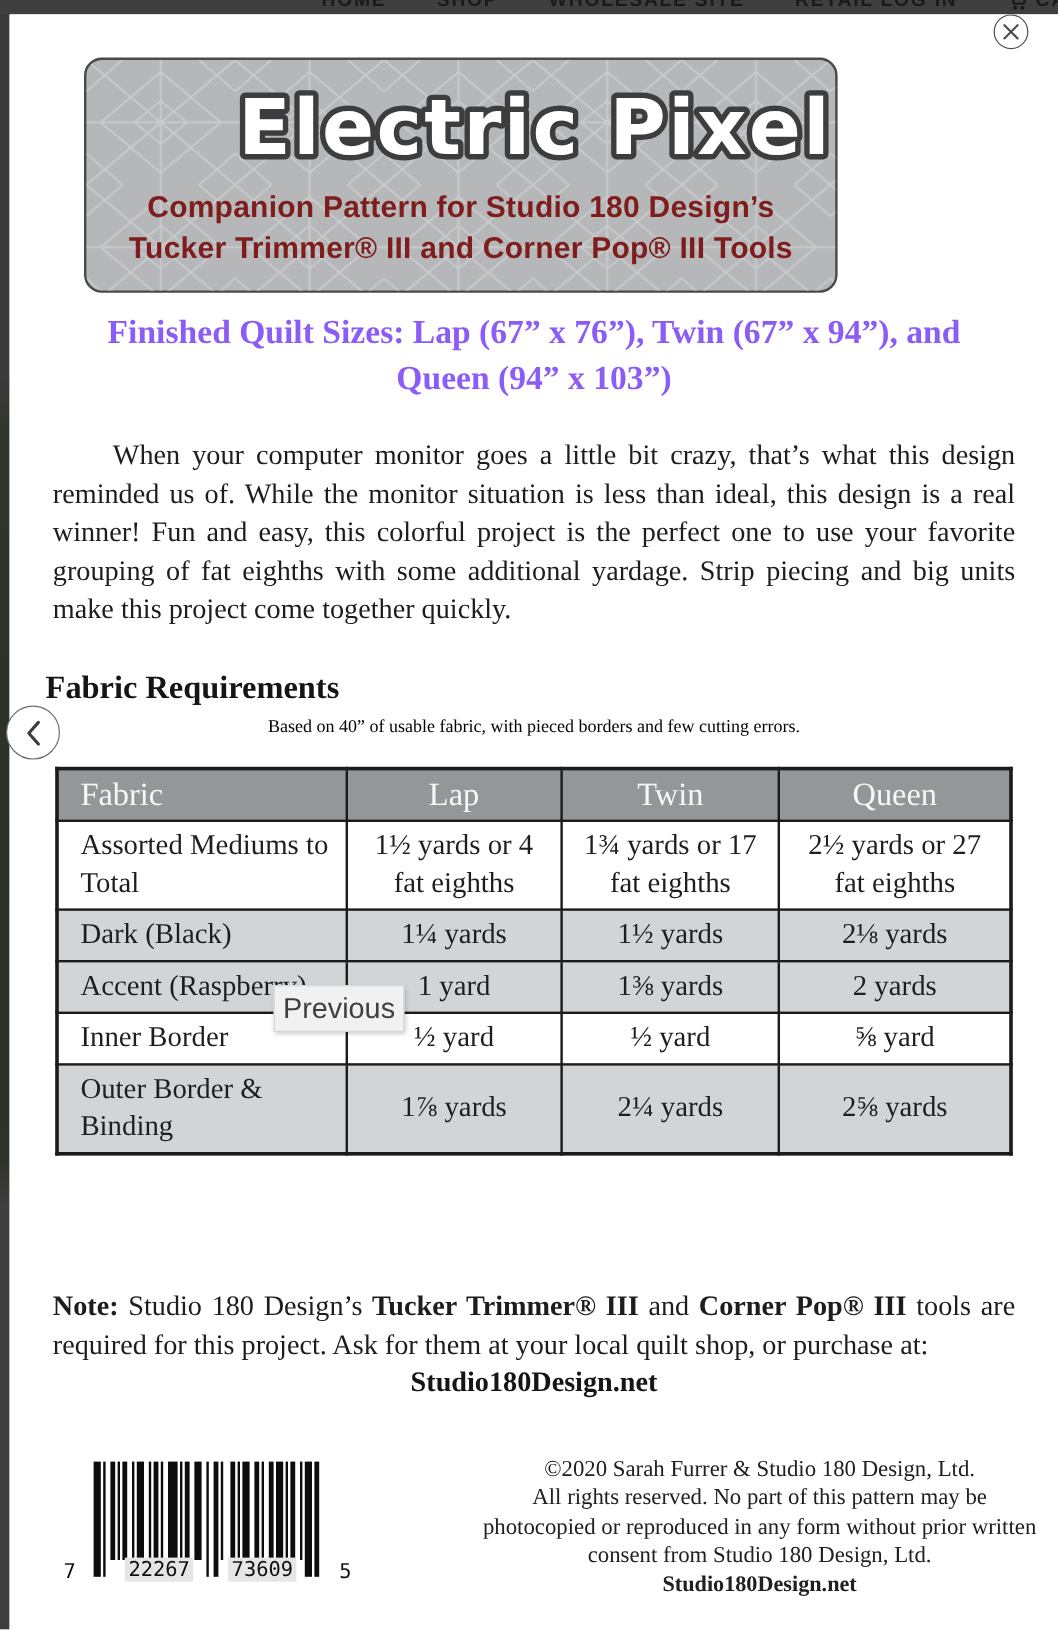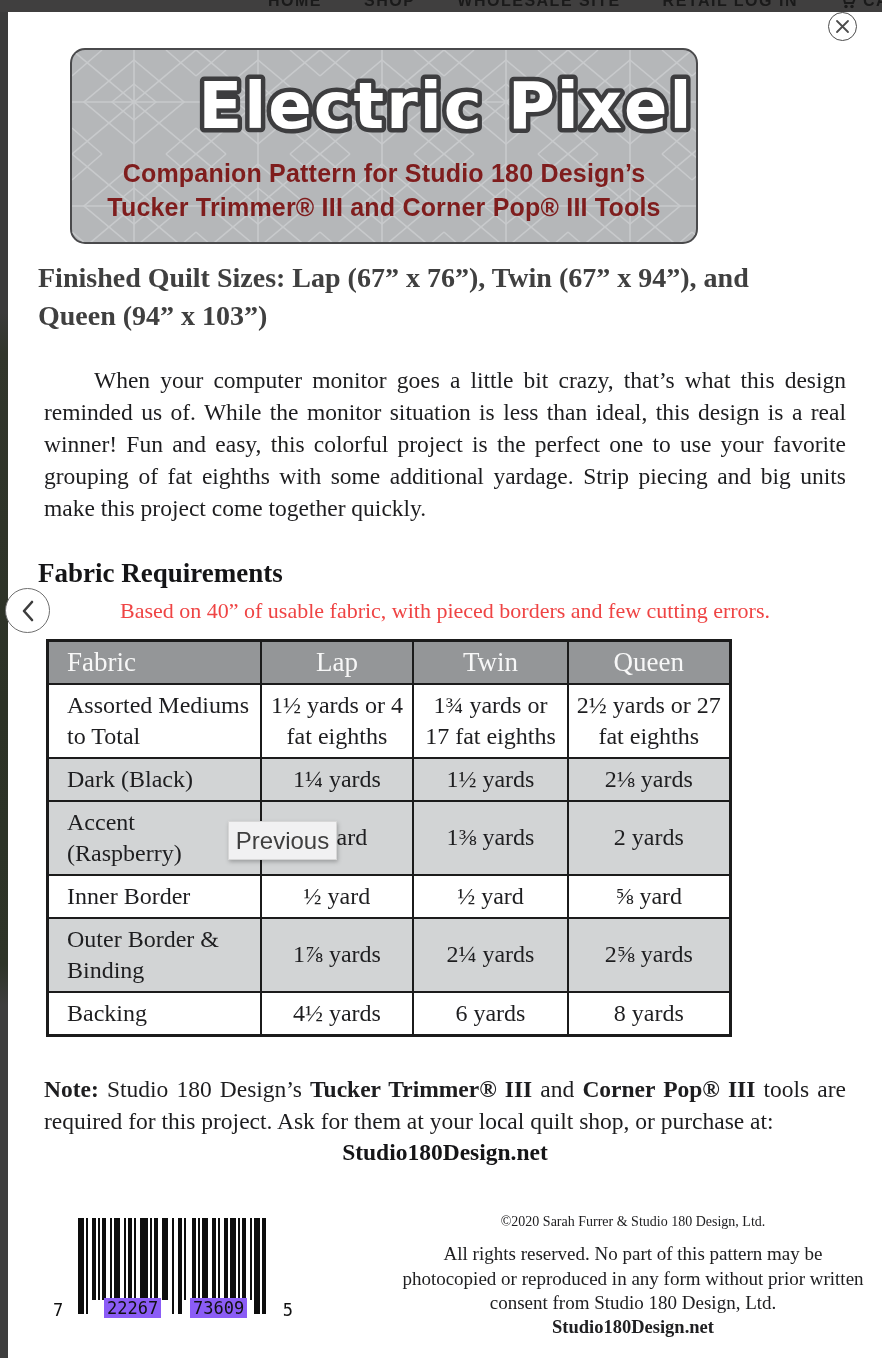--- a/index.html
+++ b/index.html
@@ -37,56 +37,56 @@
     font-family:"Liberation Sans",sans-serif;font-size:24px;color:#3f3f3f;z-index:10}
 
   
   .banner{position:absolute;left:62px;top:36px;width:628px;height:196px;border:2.5px solid #4a4a4c;border-radius:15px;
     background:var(--banner-gray);overflow:hidden}
   .banner-pattern{position:absolute;left:0;top:0}
   .banner-content{position:relative;text-align:center}
   .banner-sub{font-family:"Liberation Sans",sans-serif;font-weight:bold;font-size:25px;line-height:34px;color:#7f1d1d;letter-spacing:.2px}
 
   
-  .sizes-heading{position:absolute;left:30px;top:247px;width:814px;text-align:left;font-weight:bold;
-    font-size:28px;line-height:38px;color:#404040}
+  .sizes-heading{position:absolute;left:30px;top:247px;width:814px;text-align:center;font-weight:bold;
+    font-size:28px;line-height:38px;color:#8b5cf6}
   .intro{position:absolute;left:36px;top:352px;width:802px;font-size:23.5px;line-height:32px;text-align:justify;text-indent:50px;color:#1d1d1f}
   .fabric-heading{position:absolute;left:30px;top:546px;width:814px;font-weight:bold;font-size:27px;color:#151517}
-  .fabric-subtext{position:absolute;left:30px;top:586px;width:814px;text-align:center;font-size:22px;color:#ef4444}
-
-  
-  .fabric-table{position:absolute;left:38px;top:627px;width:686px;border-collapse:collapse;border:3px solid var(--border-black);
+  .fabric-subtext{position:absolute;left:30px;top:586px;width:814px;text-align:center;font-size:15px;color:#000000}
+
+  
+  .fabric-table{position:absolute;left:38px;top:627px;width:798px;border-collapse:collapse;border:3px solid var(--border-black);
     font-size:24px;color:#1e1e20}
   .fabric-table th{background:var(--header-gray);color:#f7f7f7;font-weight:normal;font-size:27px;height:43px;
     border:2px solid var(--border-black);text-align:center}
   .fabric-table th:first-child{text-align:left;padding-left:18px}
   .fabric-table td{border:2px solid var(--border-black);text-align:center;padding:5px 8px;height:42px;line-height:31px}
   .fabric-table td:first-child{text-align:left;padding-left:18px}
   .fabric-table tr.gray td{background:var(--row-gray)}
   .fabric-table col.c0{width:242px}.fabric-table col.c1{width:180px}
   .fabric-table col.c2{width:182px}.fabric-table col.c3{width:194px}
 
   
   .note{position:absolute;left:36px;top:1061px;width:802px;font-size:23.5px;line-height:32px;text-align:justify;color:#1d1d1f}
   .note b{font-weight:bold}
   .note-site{position:absolute;left:30px;top:1127px;width:814px;text-align:center;font-weight:bold;font-size:23.5px;color:#151517}
 
   
   .barcode{position:absolute;left:54px;top:1206px;width:230px;height:104px}
   .bars{position:absolute;left:16px;top:0;display:flex;align-items:flex-start}
   .bar{background:#0d0d0d;height:82px}
   .bar.guard{height:96px}
-  .bc-digit{position:absolute;font-family:"DejaVu Sans Mono",monospace;font-size:17px;color:#111;background:#8b5cf6;padding:0 3px}
+  .bc-digit{position:absolute;font-family:"DejaVu Sans Mono",monospace;font-size:17px;color:#111;background:#e5e5e5;padding:0 3px}
   .bc-d0{left:-12px;top:82px;background:transparent}
   .bc-d1{left:42px;top:80px}
   .bc-d2{left:128px;top:80px}
   .bc-d3{right:-4px;top:82px;background:transparent}
 
   .colophon{position:absolute;left:392px;top:1202px;width:466px;text-align:center;color:#202022}
-  .colophon .copy{font-size:14px;margin-bottom:12px}
+  .colophon .copy{font-size:19px;}
   .colophon .rights{font-size:19px;line-height:24.5px}
   .colophon .site{font-size:18.5px;font-weight:bold;margin-top:1px}
 
   svg{display:block}
 </style>
 </head>
 <body>
 
 <div class="nav-bar">
   <div class="nav-inner">
@@ -186,26 +186,20 @@
           <td>½ yard</td>
           <td>½ yard</td>
           <td>⅝ yard</td>
         </tr>
         <tr class="gray">
           <td>Outer Border &amp; Binding</td>
           <td>1⅞ yards</td>
           <td>2¼ yards</td>
           <td>2⅝ yards</td>
         </tr>
-        <tr>
-          <td>Backing</td>
-          <td>4½ yards</td>
-          <td>6 yards</td>
-          <td>8 yards</td>
-        </tr>
       </tbody>
   </table>
 
   <p class="note"><b>Note:</b><span> Studio 180 Design’s </span><b>Tucker Trimmer® III</b><span> and </span><b>Corner Pop® III</b><span> tools are required for this project. Ask for them at your local quilt shop, or purchase at:</span></p>
   <div class="note-site">Studio180Design.net</div>
 
   <div class="barcode">
     <div class="bars">
         <div class="bar guard" style="width: 6px; margin-right: 2px;"></div>
         <div class="bar guard" style="width: 2px; margin-right: 4px;"></div>

